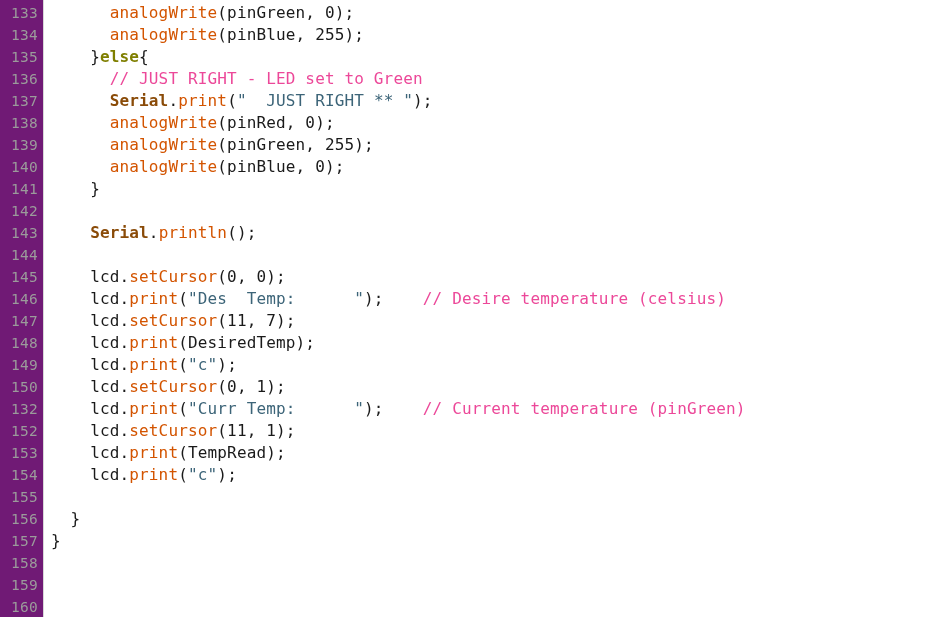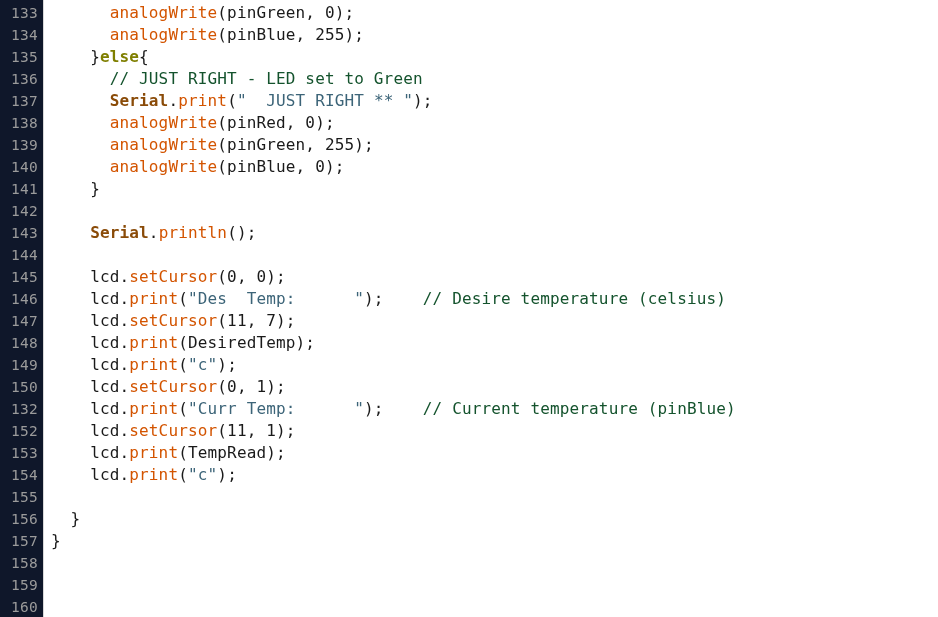--- a/index.html
+++ b/index.html
@@ -23,21 +23,21 @@
     align-items: flex-start;
   }
 
   
   #gutter {
     width: 44px;
     flex: 0 0 44px;
     box-sizing: border-box;
     padding-top: 2px;
     border-right: 1px solid #d8d8d8;
-    background: #0f172a;
+    background: #701a75;
     text-align: right;
     user-select: none;
   }
   .ln {
     height: 22px;
     line-height: 22px;
     font-size: 14.5px;
     color: #9b9b9b;
     padding-right: 5px;
     letter-spacing: 0.3px;
@@ -60,21 +60,21 @@
     color: #1a1a1a;
     letter-spacing: 0.15px;
   }
 
   
   .t-plain    { color: #1a1a1a; }
   .t-func     { color: #d35400; }            
   .t-obj      { color: #8a4b08; font-weight: bold; }  
   .t-keyword  { color: #7f7f00; font-weight: bold; }  
   .t-string   { color: #3c6478; }            
-  .t-comment  { color: #14532d; }
+  .t-comment  { color: #ec4899; }
 </style>
 </head>
 <body>
 
 <div id="editor">
   <div id="gutter">
       <div class="ln">133</div>
       <div class="ln">134</div>
       <div class="ln">135</div>
       <div class="ln">136</div>
@@ -115,21 +115,21 @@
       <div class="cl"><span class="t-plain">    }</span></div>
       <div class="cl">&nbsp;</div>
       <div class="cl"><span class="t-plain">    </span><span class="t-obj">Serial</span><span class="t-plain">.</span><span class="t-func">println</span><span class="t-plain">();</span></div>
       <div class="cl">&nbsp;</div>
       <div class="cl"><span class="t-plain">    lcd.</span><span class="t-func">setCursor</span><span class="t-plain">(0, 0);</span></div>
       <div class="cl"><span class="t-plain">    lcd.</span><span class="t-func">print</span><span class="t-plain">(</span><span class="t-string">"Des  Temp:      "</span><span class="t-plain">);    </span><span class="t-comment">// Desire temperature (celsius)</span></div>
       <div class="cl"><span class="t-plain">    lcd.</span><span class="t-func">setCursor</span><span class="t-plain">(11, 7);</span></div>
       <div class="cl"><span class="t-plain">    lcd.</span><span class="t-func">print</span><span class="t-plain">(DesiredTemp);</span></div>
       <div class="cl"><span class="t-plain">    lcd.</span><span class="t-func">print</span><span class="t-plain">(</span><span class="t-string">"c"</span><span class="t-plain">);</span></div>
       <div class="cl"><span class="t-plain">    lcd.</span><span class="t-func">setCursor</span><span class="t-plain">(0, 1);</span></div>
-      <div class="cl"><span class="t-plain">    lcd.</span><span class="t-func">print</span><span class="t-plain">(</span><span class="t-string">"Curr Temp:      "</span><span class="t-plain">);    </span><span class="t-comment">// Current temperature (pinBlue)</span></div>
+      <div class="cl"><span class="t-plain">    lcd.</span><span class="t-func">print</span><span class="t-plain">(</span><span class="t-string">"Curr Temp:      "</span><span class="t-plain">);    </span><span class="t-comment">// Current temperature (pinGreen)</span></div>
       <div class="cl"><span class="t-plain">    lcd.</span><span class="t-func">setCursor</span><span class="t-plain">(11, 1);</span></div>
       <div class="cl"><span class="t-plain">    lcd.</span><span class="t-func">print</span><span class="t-plain">(TempRead);</span></div>
       <div class="cl"><span class="t-plain">    lcd.</span><span class="t-func">print</span><span class="t-plain">(</span><span class="t-string">"c"</span><span class="t-plain">);</span></div>
       <div class="cl">&nbsp;</div>
       <div class="cl"><span class="t-plain">  }</span></div>
       <div class="cl"><span class="t-plain">}</span></div>
       <div class="cl">&nbsp;</div>
     </div>
 </div>
 

